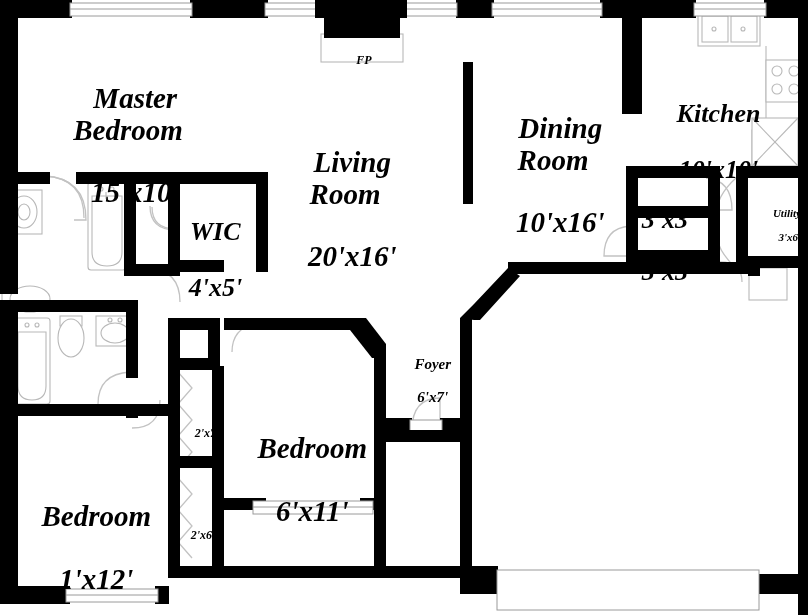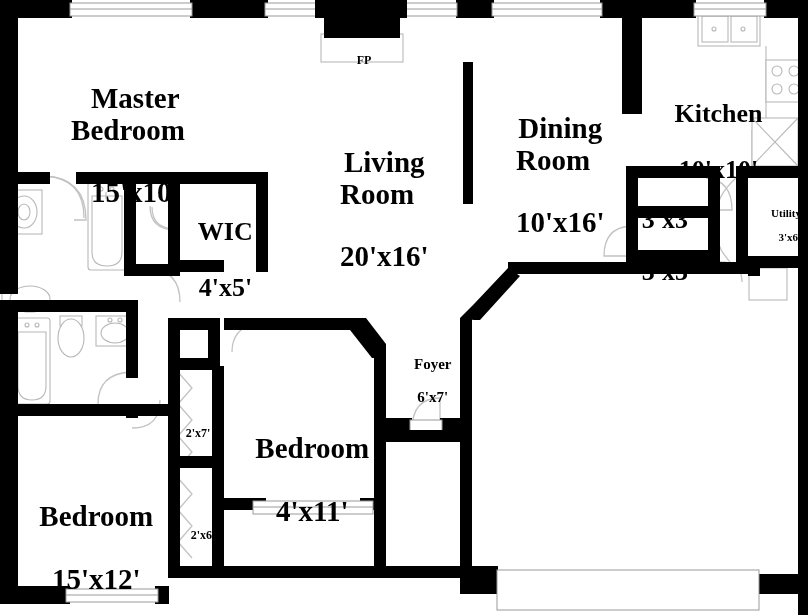--- a/index.html
+++ b/index.html
@@ -1,20 +1,20 @@
 <!DOCTYPE html>
 <html><head>
 <meta charset="utf-8">
 <title>Floor Plan</title>
 <style>
   html,body{margin:0;padding:0;background:#ffffff;}
   body{font-family:"Liberation Serif", serif;}
   #plan{position:relative;width:808px;height:615px;background:#ffffff;overflow:hidden;}
   #plan svg{position:absolute;left:0;top:0;}
-  .lbl{position:absolute;font-family:"Liberation Serif", serif;font-weight:bold;color:#000;text-align:center;line-height:1.08;white-space:pre;}
+  .lbl{position:absolute;font-family:"Liberation Serif", serif;font-weight:bold;color:#000;text-align:center;line-height:1.08;white-space:pre;font-style:italic;}
   .lbl.big{font-size:29px;}
   .lbl.med{font-size:26px;}
   .lbl.sm{font-size:15px;}
   .lbl.xs{font-size:12px;}
   .lbl.tiny{font-size:11px;text-align:right;}
 </style>
 </head>
 <body>
 
 <div id="plan">
@@ -266,26 +266,26 @@
     <rect x="324" y="14" width="76" height="24" fill="#000000"></rect>
     <rect x="315" y="0" width="92" height="18" fill="#000000"></rect>
   </g>
 </svg>
 
 <div class="lbl big" style="left:48px;top:52px;width:160px;">
   <span>Master<br>Bedroom</span><br>
   <span>15'x10'</span>
 </div>
 
-<div class="lbl med" style="left:178px;top:190px;width:82px;">
+<div class="lbl med" style="left:168px;top:190px;width:82px;">
   <span>WIC</span><br>
   <span>4'x5'</span>
 </div>
 
-<div class="lbl big" style="left:308px;top:116px;width:138px;">
+<div class="lbl big" style="left:276px;top:116px;width:138px;">
   <span>Living<br>Room</span><br>
   <span>20'x16'</span>
 </div>
 
 <div class="lbl big" style="left:492px;top:82px;width:122px;">
   <span>Dining<br>Room</span><br>
   <span>10'x16'</span>
 </div>
 
 <div class="lbl med" style="left:656px;top:72px;width:112px;">
@@ -307,29 +307,29 @@
 </div>
 
 
 <div class="lbl sm" style="left:394px;top:340px;width:70px;">
   <span>Foyer</span><br>
   <span>6'x7'</span>
 </div>
 
 <div class="lbl big" style="left:232px;top:402px;width:146px;">
   <span>Bedroom</span><br>
-  <span>4'x11'</span>
+  <span>6'x11'</span>
 </div>
 
 <div class="lbl big" style="left:16px;top:470px;width:146px;">
   <span>Bedroom</span><br>
-  <span>15'x12'</span>
-</div>
-
-<div class="lbl xs" style="left:171px;top:414px;width:48px;">
+  <span>1'x12'</span>
+</div>
+
+<div class="lbl xs" style="left:180px;top:414px;width:48px;">
   <span>2'x7'</span>
 </div>
 
 <div class="lbl xs" style="left:176px;top:516px;width:48px;">
   <span>2'x6'</span>
 </div>
 
 <div class="lbl xs" style="left:330px;top:41px;width:62px;">
   <span>FP</span>
 </div>

